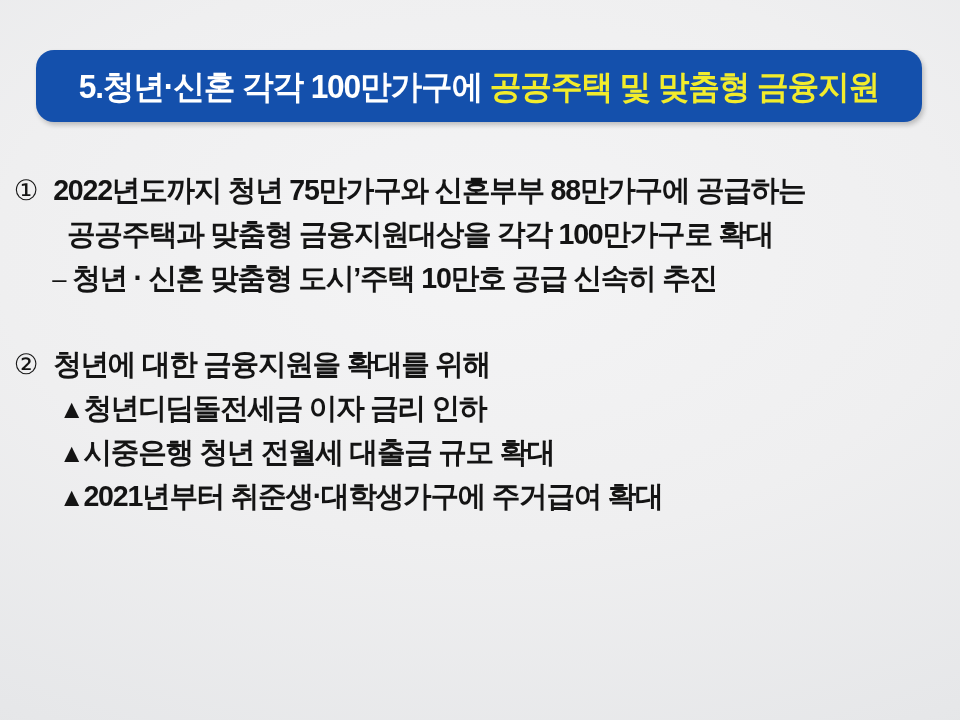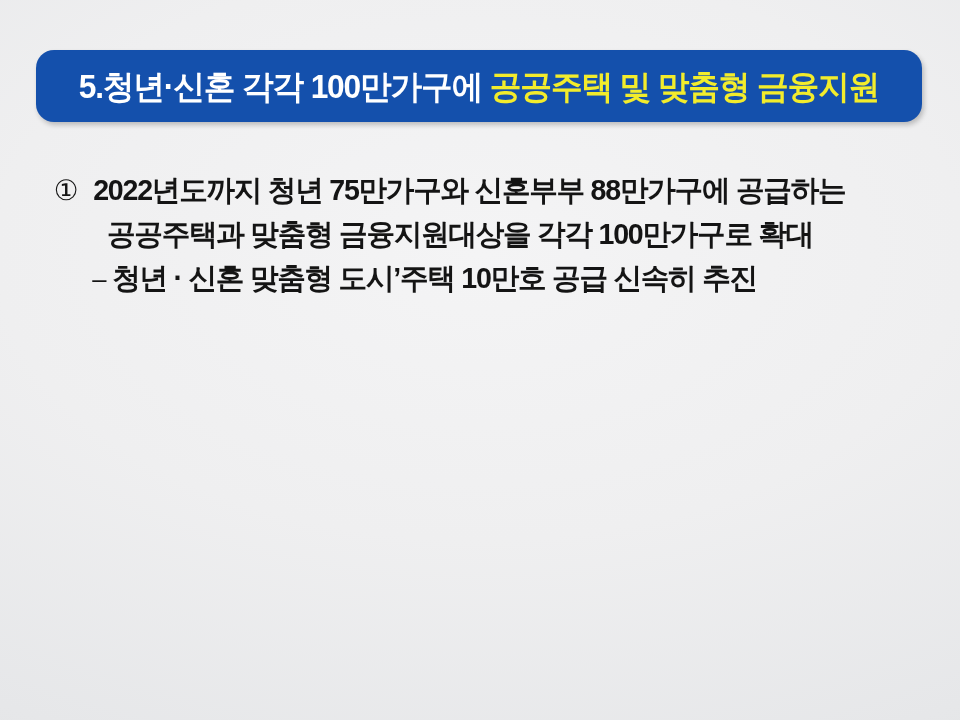--- a/index.html
+++ b/index.html
@@ -48,21 +48,21 @@
   .title-white { color: #ffffff; }
   .title-yellow { color: #f2ec2c; }
 
   
   #body-content {
     position: absolute;
     left: 0;
     top: 168px;
     width: 960px;
   }
-  .para-block { position: relative; padding-left: 40px; }
+  .para-block { position: relative; }
 
   .line {
     position: relative;
     white-space: nowrap;
     color: #141414;
     font-size: 29px;
     font-weight: bold;
     letter-spacing: -1.25px;
     line-height: 44px;
     height: 44px;
@@ -117,15 +117,29 @@
         <span>공공주택과 맞춤형 금융지원대상을 각각 100만가구로 확대</span>
       </div>
       <div class="line indent-dash">
         <span class="marker marker-tri">–</span>
         <span>청년 · 신혼 맞춤형 도시’주택 10만호 공급 신속히 추진</span>
       </div>
     </div>
 
     <div class="gap-block"></div>
 
+    <div class="para-block">
+      <div class="line indent-head">
+        <span class="marker marker-circle">②</span><span>청년에 대한 금융지원을 확대를 위해</span>
+      </div>
+      <div class="line indent-tri">
+        <span class="marker marker-tri">▲</span><span>청년디딤돌전세금 이자 금리 인하</span>
+      </div>
+      <div class="line indent-tri">
+        <span class="marker marker-tri">▲</span><span>시중은행 청년 전월세 대출금 규모 확대</span>
+      </div>
+      <div class="line indent-tri">
+        <span class="marker marker-tri">▲</span><span>2021년부터 취준생·대학생가구에 주거급여 확대</span>
+      </div>
+    </div>
 
   </div>
 </div>
 
 </body></html>

